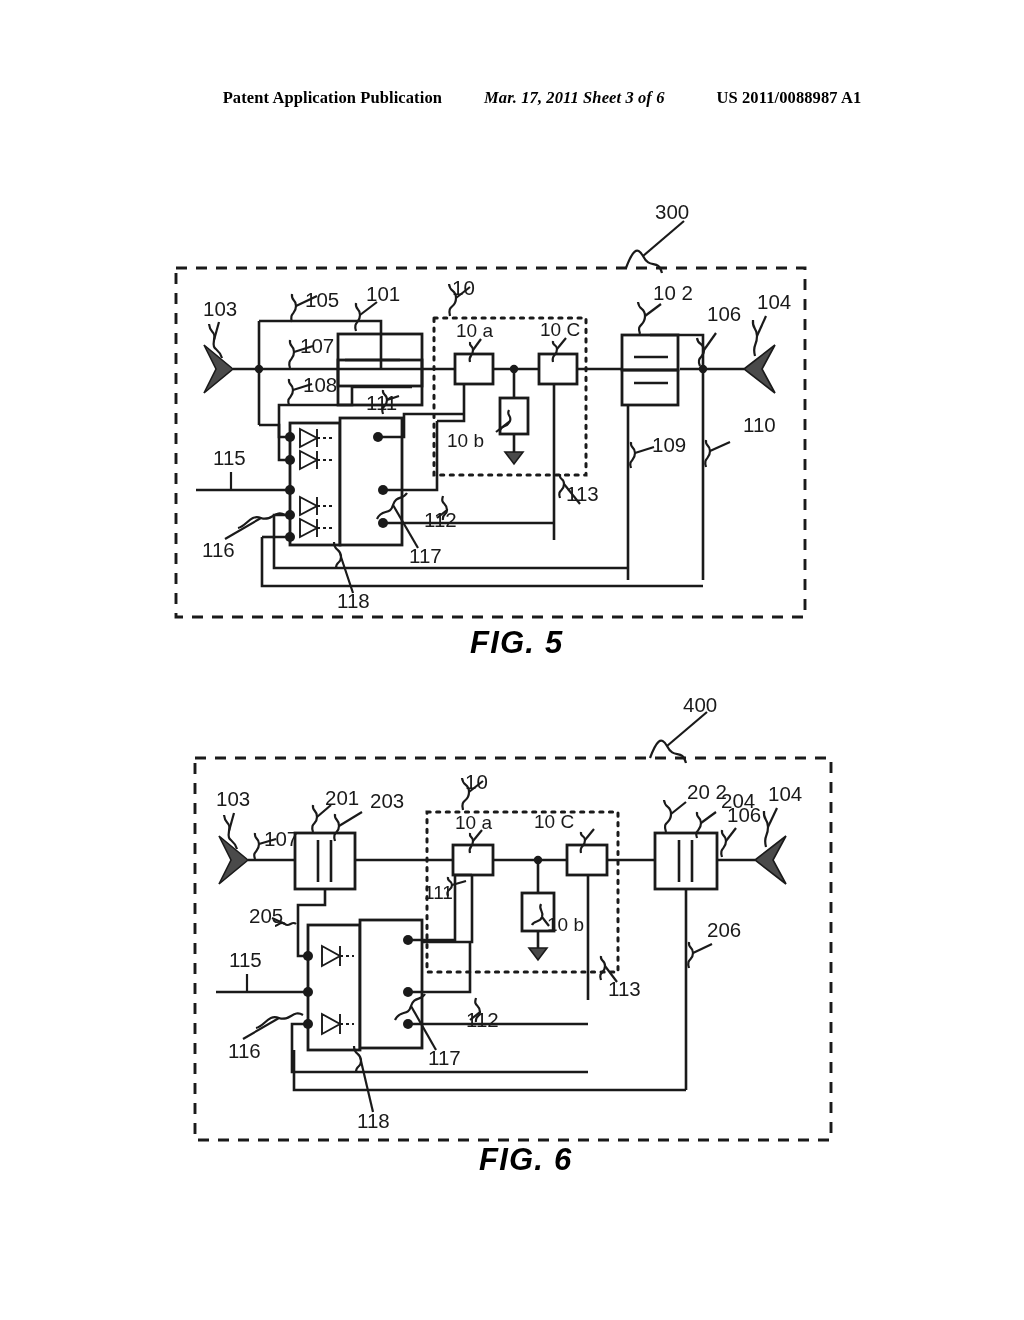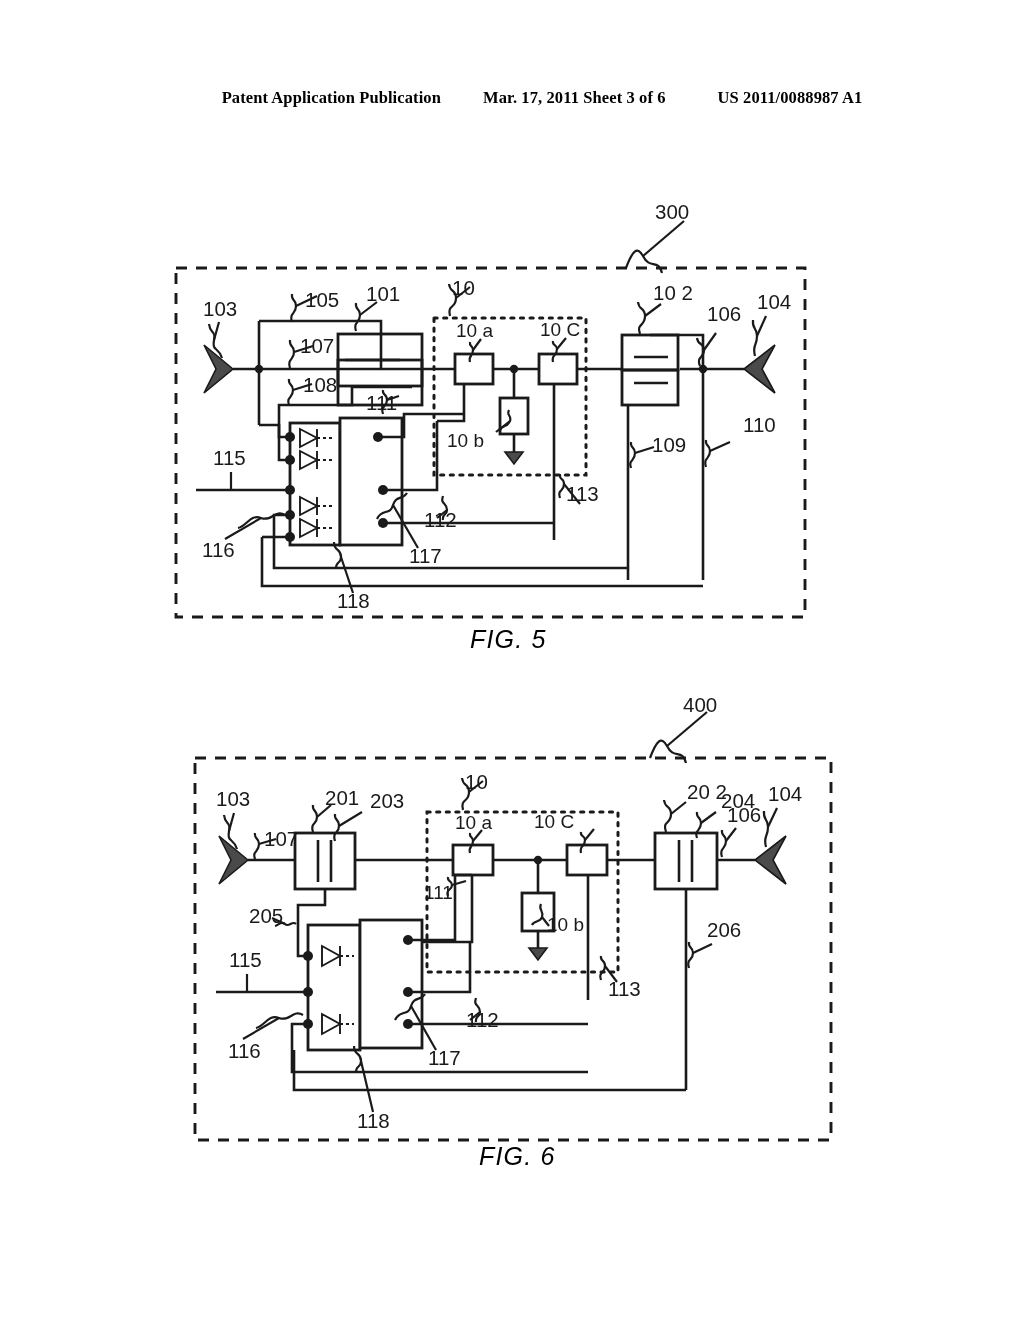--- a/index.html
+++ b/index.html
@@ -12,28 +12,28 @@
   
   .hdr{
     position:absolute;left:0;top:88px;width:1024px;
     display:flex;justify-content:center;align-items:baseline;
     font-family:"Liberation Serif", serif;
     font-weight:bold;font-size:16.5px;letter-spacing:.1px;
     white-space:nowrap;
     margin-left:30px;
   }
   .hdr .h1{margin-right:42px;}
-  .hdr .h2{margin-right:52px;}
+  .hdr .h2{margin-right:52px;font-style:italic;}
   .hdr .h3{}
 
   
   .figcap{
     position:absolute;
     font-family:"Liberation Sans", sans-serif;
-    font-style:italic;font-weight:normal;font-size:25px;
+    font-style:italic;font-weight:bold;font-size:31px;
     letter-spacing:1.2px;
   }
 
   
   svg.fig{position:absolute;left:0;top:0;}
   .ln{stroke:#1a1a1a;stroke-width:2.6;fill:none;}
   .ln-thin{stroke:#1a1a1a;stroke-width:1.9;fill:none;}
   .bx{stroke:#1a1a1a;stroke-width:2.8;fill:#ffffff;}
   .bx-op{stroke:#1a1a1a;stroke-width:2.8;fill:none;}
   .outer{stroke:#1a1a1a;stroke-width:2.9;fill:none;stroke-dasharray:11 9;}

